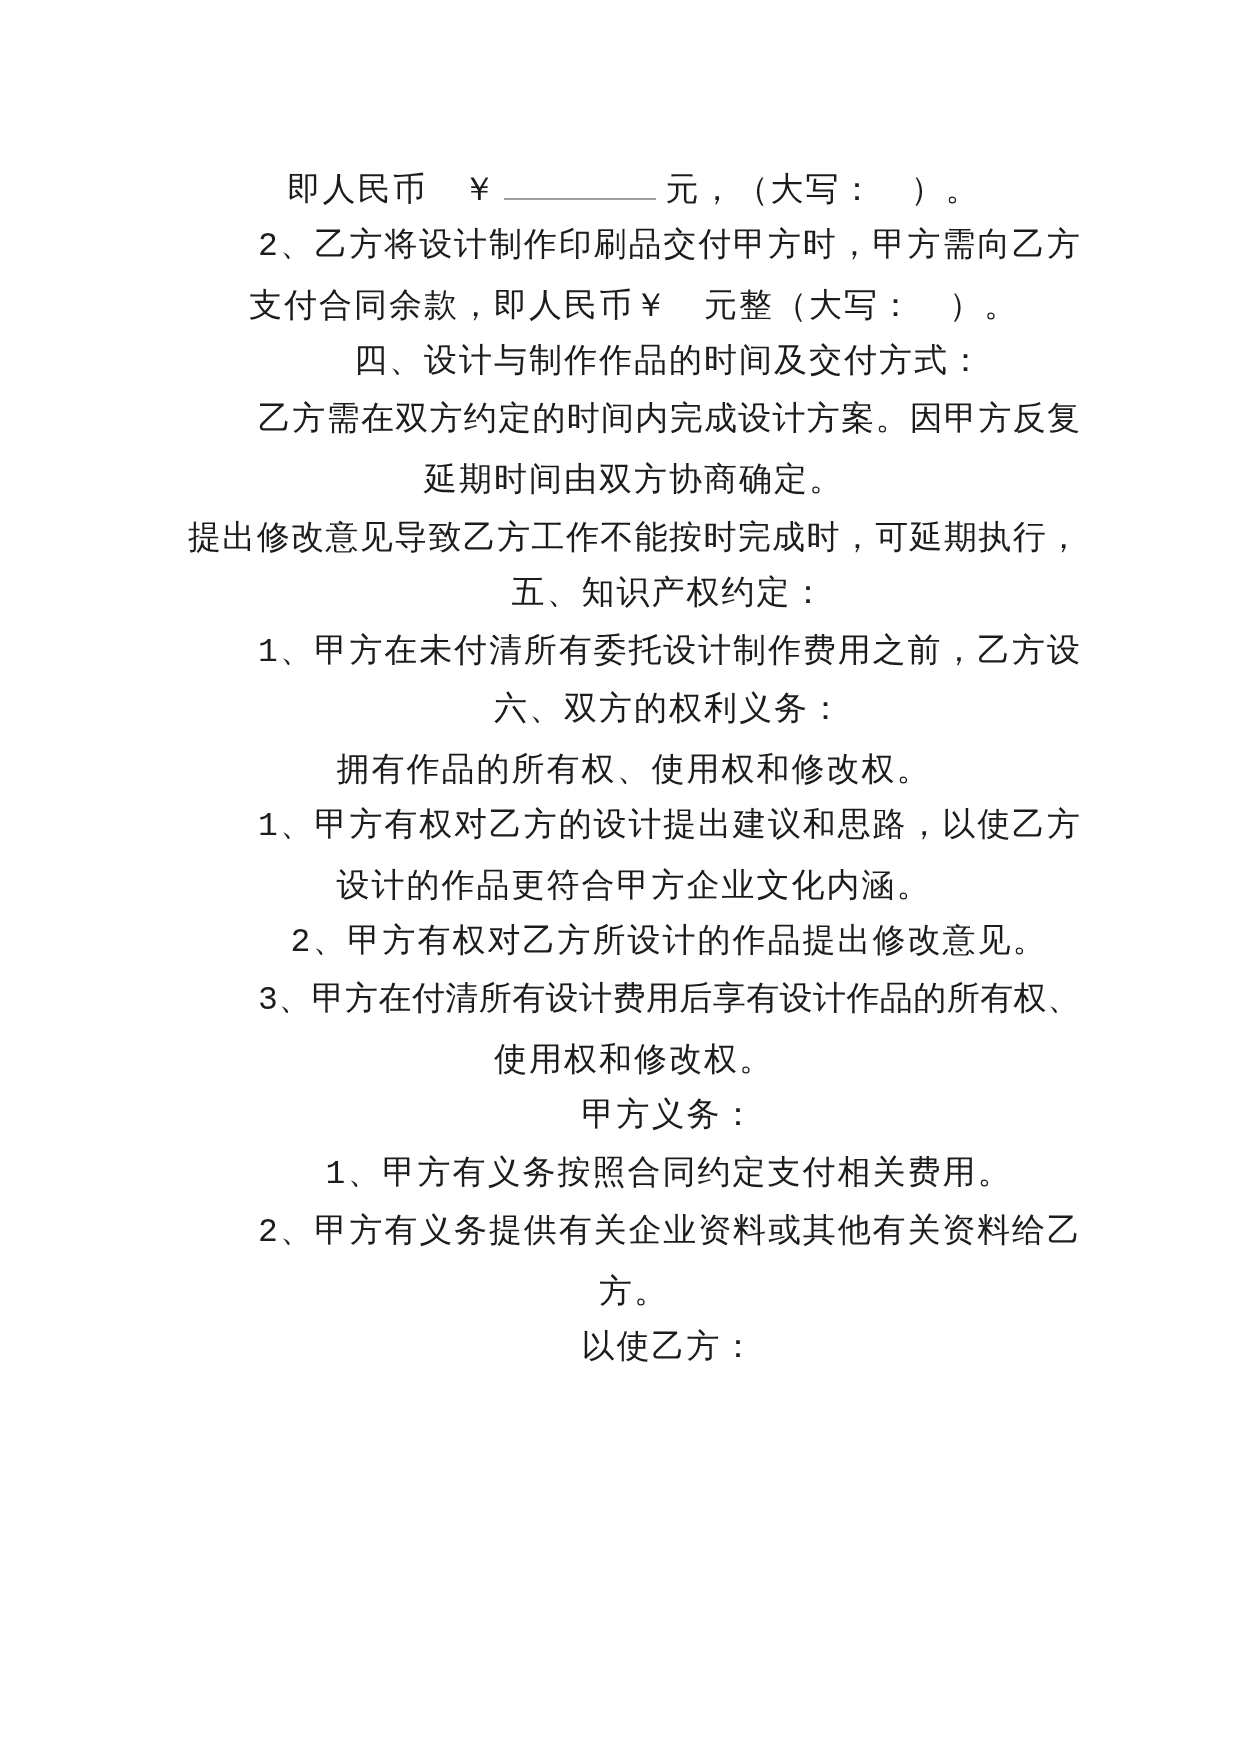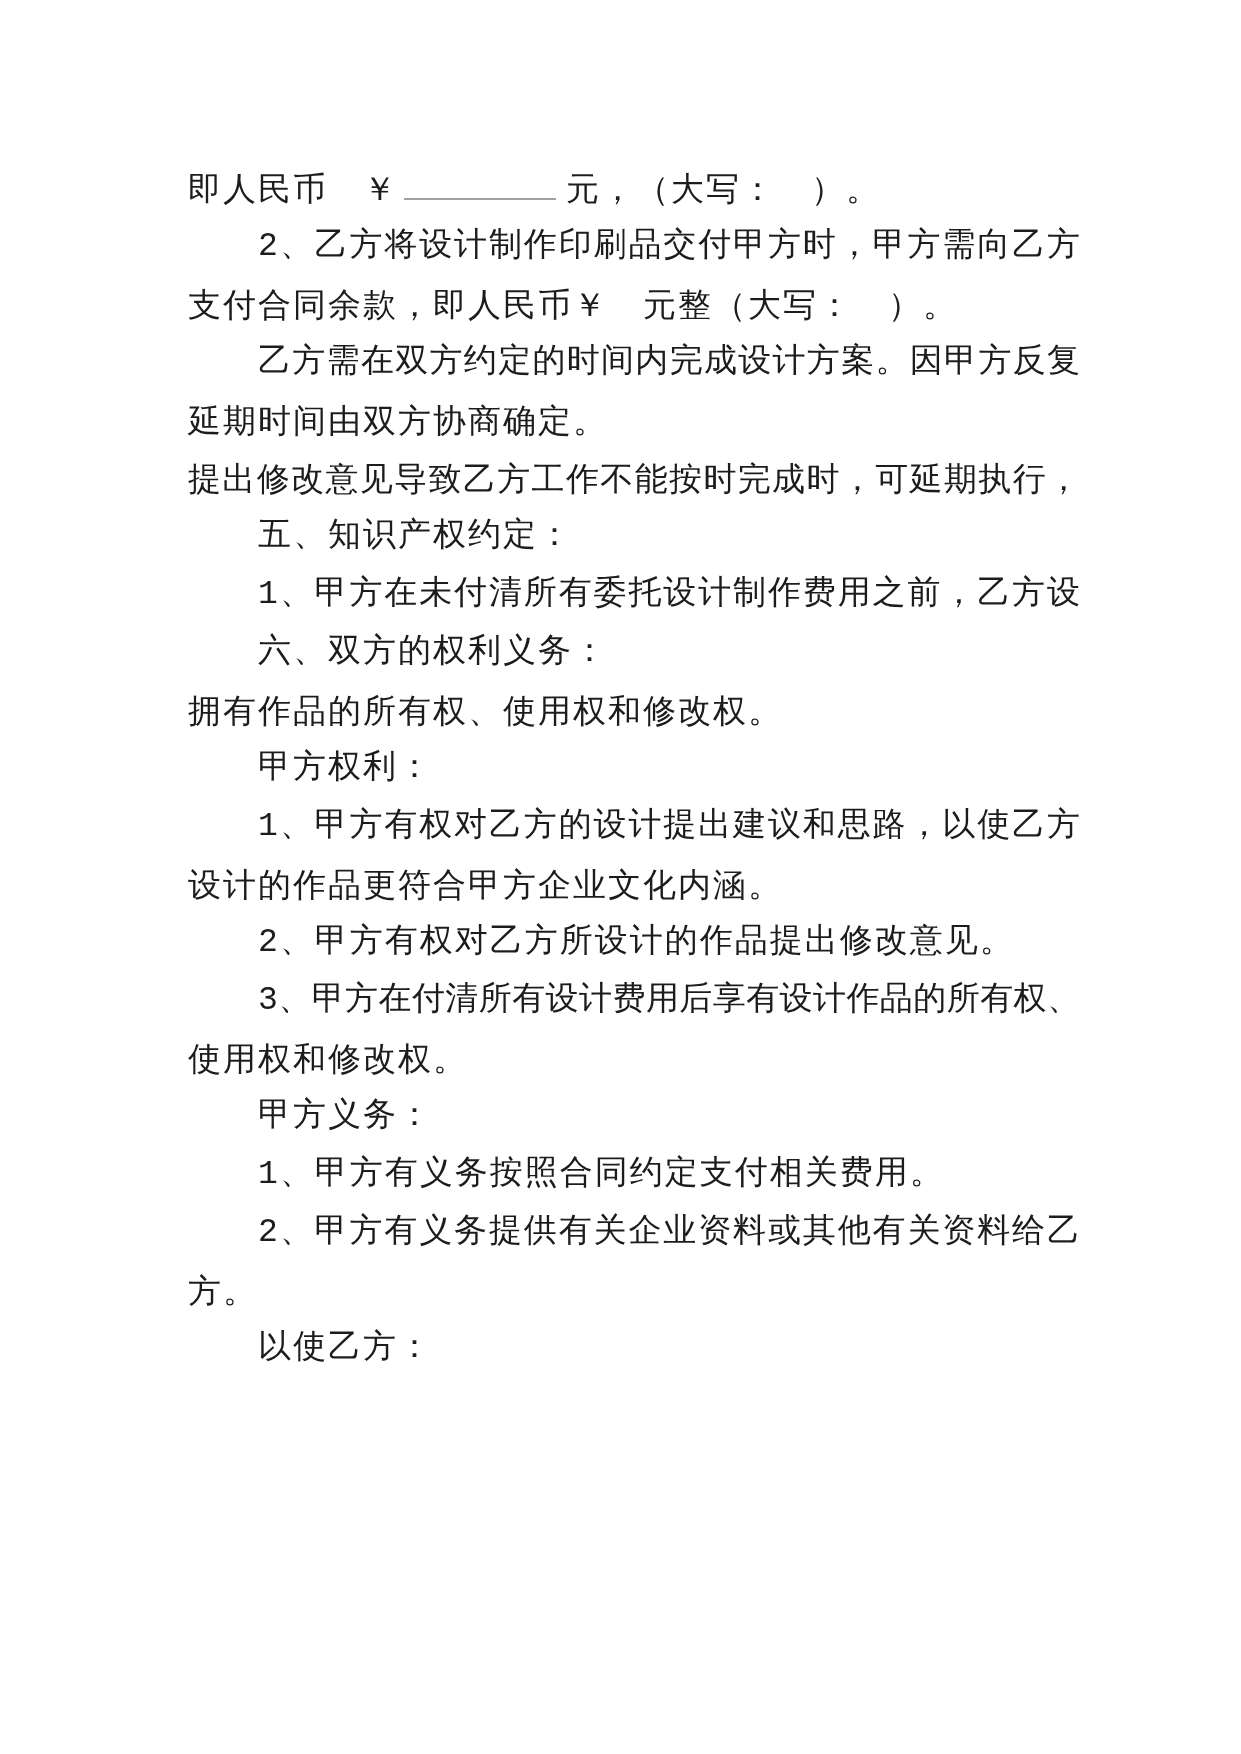--- a/index.html
+++ b/index.html
@@ -20,21 +20,21 @@
     left: 188px;
     top: 160px;
     width: 892px;
   }
   .tline {
     font-size: 33px;
     line-height: 58px;
     color: #1c1c1c;
     letter-spacing: 2px;
     white-space: nowrap;
-    text-align: left;
+    text-align: center;
   }
   .tline.indent {
     padding-left: 70px;
     font-family: Liberation Mono, monospace;
   }
   .tline.justify {
     white-space: normal;
     text-align: justify;
     text-align-last: justify;
     letter-spacing: normal;
@@ -53,28 +53,28 @@
   }
 </style>
 </head>
 <body>
 
 <div class="page">
   <div class="doc-body" id="doc-body">
       <div class="tline"><span>即人民币　￥</span><span class="blank" style="width: 152px;"></span><span>元，（大写：　）。</span></div>
       <div class="tline indent justify"><span>2、乙方将设计制作印刷品交付甲方时，甲方需向乙方</span></div>
       <div class="tline"><span>支付合同余款，即人民币￥　元整（大写：　）。</span></div>
+      <div class="tline indent"><span>四、设计与制作作品的时间及交付方式：</span></div>
       <div class="tline indent justify"><span>乙方需在双方约定的时间内完成设计方案。因甲方反复</span></div>
       <div class="tline"><span>延期时间由双方协商确定。</span></div>
       <div class="tline justify"><span>提出修改意见导致乙方工作不能按时完成时，可延期执行，</span></div>
       <div class="tline indent"><span>五、知识产权约定：</span></div>
       <div class="tline indent justify"><span>1、甲方在未付清所有委托设计制作费用之前，乙方设</span></div>
       <div class="tline indent"><span>六、双方的权利义务：</span></div>
       <div class="tline"><span>拥有作品的所有权、使用权和修改权。</span></div>
-      <div class="tline indent"><span>甲方权利：</span></div>
       <div class="tline indent justify"><span>1、甲方有权对乙方的设计提出建议和思路，以使乙方</span></div>
       <div class="tline"><span>设计的作品更符合甲方企业文化内涵。</span></div>
       <div class="tline indent"><span>2、甲方有权对乙方所设计的作品提出修改意见。</span></div>
       <div class="tline indent justify"><span>3、甲方在付清所有设计费用后享有设计作品的所有权、</span></div>
       <div class="tline"><span>使用权和修改权。</span></div>
       <div class="tline indent"><span>甲方义务：</span></div>
       <div class="tline indent"><span>1、甲方有义务按照合同约定支付相关费用。</span></div>
       <div class="tline indent justify"><span>2、甲方有义务提供有关企业资料或其他有关资料给乙</span></div>
       <div class="tline"><span>方。</span></div>
       <div class="tline indent"><span>以使乙方：</span></div>

